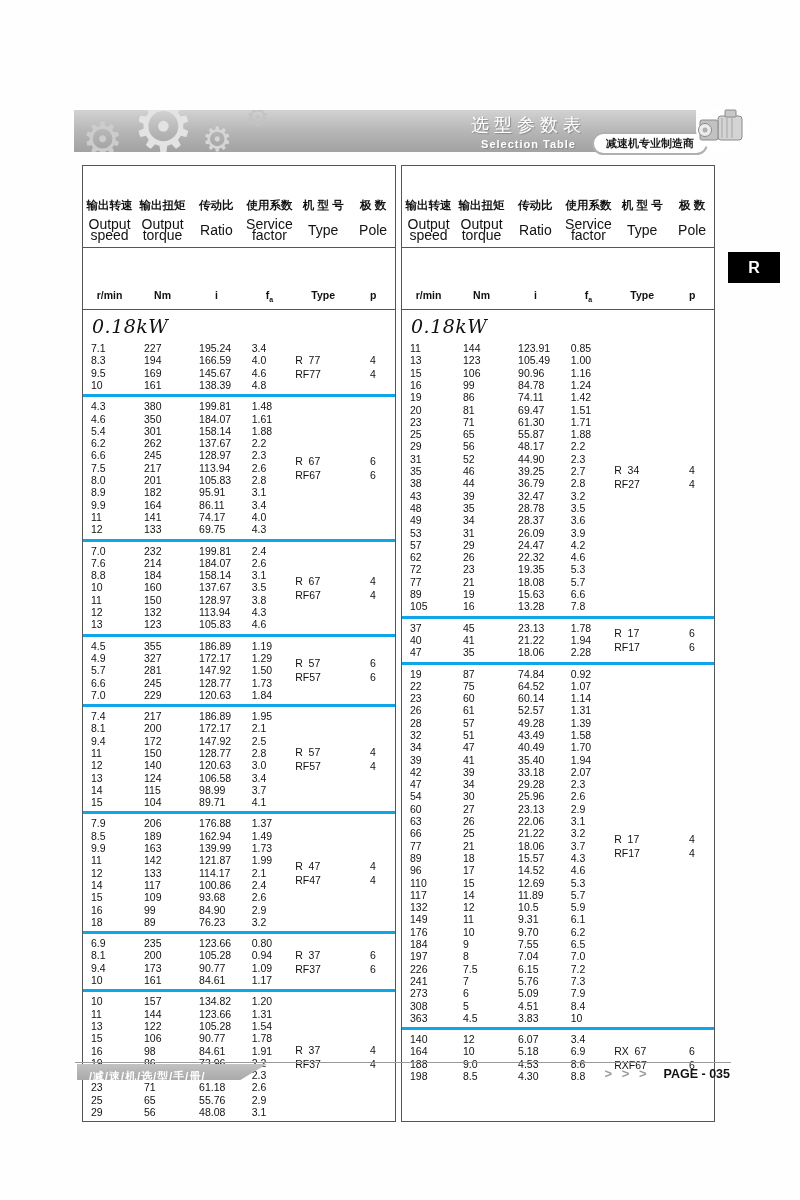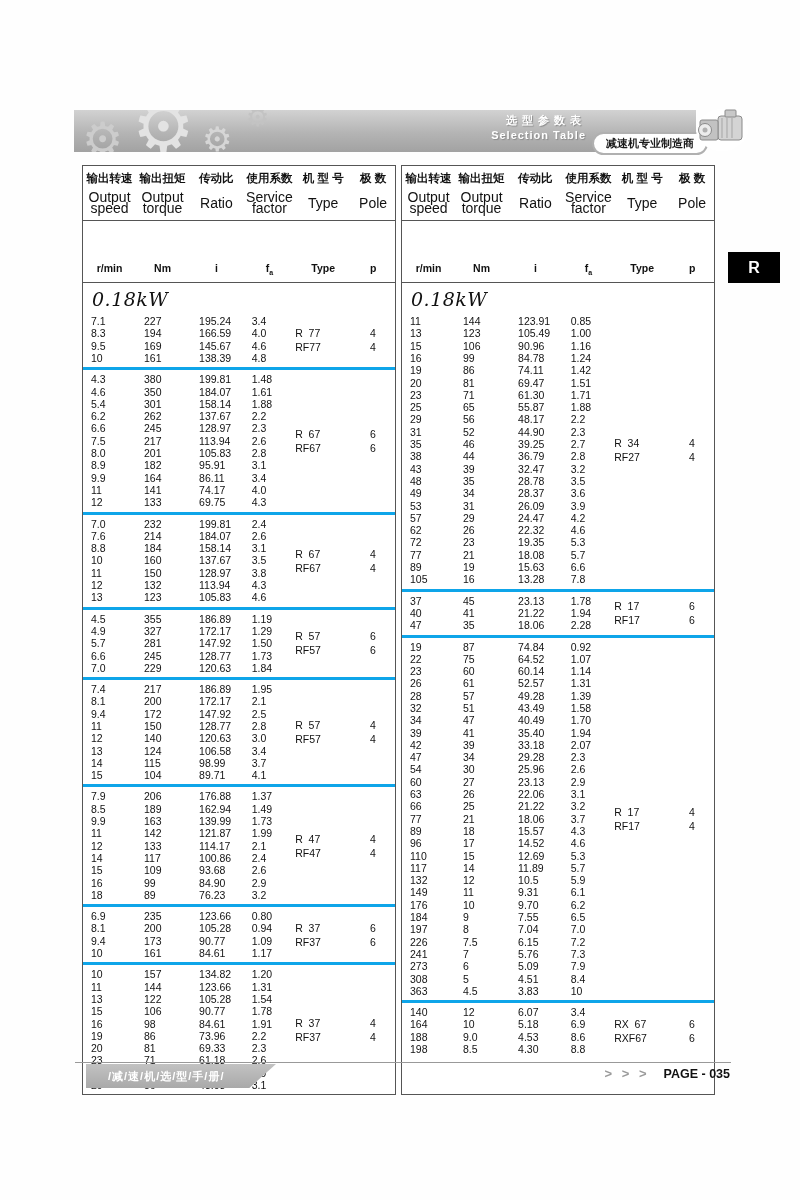--- a/index.html
+++ b/index.html
@@ -14,21 +14,21 @@
     position:absolute; left:74px; top:110px; width:622px; height:42px;
     background:linear-gradient(180deg,#d2d2d2 0%,#b4b4b4 55%,#a2a2a2 100%);
   }
   .banner-gears { position:absolute; inset:0; overflow:hidden; }
   .gear-glyph { position:absolute; color:#dedede; line-height:1; user-select:none; }
   .g1 { font-size:70px; left:58px; top:-18px; color:#e3e3e3; }
   .g2 { font-size:46px; left:8px; top:6px; color:#cccccc; }
   .g3 { font-size:34px; left:128px; top:12px; color:#d6d6d6; }
   .g4 { font-size:26px; left:172px; top:-6px; color:#c3c3c3; }
   .banner-title { position:absolute; right:110px; top:3px; text-align:right; color:#ffffff; }
-  .banner-title .cn { font-size:11px; font-weight:bold; letter-spacing:5px; text-shadow:1px 1px 1px #8a8a8a; }
+  .banner-title .cn { font-size:18px; font-weight:normal; letter-spacing:5px; text-shadow:1px 1px 1px #8a8a8a; }
   .banner-title .en { font-size:11px; font-weight:bold; letter-spacing:1px; margin-top:1px; text-shadow:1px 1px 1px #8a8a8a;text-align:center; }
   .bubble {
     position:absolute; right:-12px; bottom:-3px; height:23px; padding:0 12px;
     background:#ffffff; border:2px solid #b0b0b0; border-radius:12px;
     font-size:11px; font-weight:bold; color:#1a1a1a; line-height:19px; white-space:nowrap;
   }
   .motor-art { position:absolute; right:-52px; top:-6px; }
 
   
   .r-tab {
@@ -42,21 +42,21 @@
     position:absolute; left:82px; top:165px; width:633px; min-height:865px;
     display:flex; gap:5px; align-items:stretch;
   }
   .tbl {
     flex:1; border:1px solid #555; background:#fff;
     display:flex; flex-direction:column;
     --cols:17% 17% 17.5% 16.5% 18% 14%;
   }
   .thead { border-bottom:1px solid #555; }
   .hrow { display:grid; grid-template-columns:var(--cols); }
-  .cnrow { padding-top:5px; font-size:11.5px; font-weight:bold; }
+  .cnrow { padding-top:5px; font-size:11.5px; font-weight:bold;margin-top:27px; }
   .cnrow .hc { text-align:center; white-space:nowrap; }
   .enrow { font-size:14px; margin-top:2px; }
   .enrow .hc { min-height:30px; display:flex; align-items:center; justify-content:center; text-align:center; line-height:11px; }
   .midline { border-top:1px solid #555; margin-top:2px; }
   .unitrow { padding:5px 0 6px 0; font-size:10.5px; font-weight:bold; }
   .unitrow .hc { text-align:center;margin-top:36px; }
   .unitrow sub { font-size:7px; }
 
   .power-heading { font-family:"DejaVu Serif", serif; font-size:19px; padding:5px 0 2px 9px; letter-spacing:0.5px;font-style:italic; }
 
@@ -73,24 +73,24 @@
     position:absolute; right:0; top:50%; transform:translateY(-50%);
     width:32%; font-size:10.5px;
   }
   .typeline { display:grid; grid-template-columns:56% 44%; line-height:14px; }
   .typeline .tname { white-space:pre; }
   .typeline .tpole { text-align:center; }
 
   
   .footer-line { position:absolute; left:75px; top:1062px; width:656px; height:1px; background:#999; }
   .footer-trapezoid {
-    position:absolute; left:86px; top:1064px; width:190px; height:24px;
+    position:absolute; left:77px; top:1064px; width:190px; height:16px;
     background:linear-gradient(180deg,#c2c2c2,#a9a9a9);
     clip-path:polygon(0 0,100% 0,86% 100%,0 100%);
-    color:#fff; font-weight:bold; font-size:11px; line-height:24px; padding-left:22px;
+    color:#fff; font-weight:bold; font-size:11px; line-height:24px; padding-left:12px;
     letter-spacing:1px; white-space:nowrap;
   }
   .footer-right { position:absolute; right:70px; top:1066px; display:flex; align-items:center; gap:14px; }
   .footer-arrows { color:#9a9a9a; font-weight:bold; font-size:13px; letter-spacing:3px; }
   .footer-page { color:#111; font-weight:bold; font-size:12.5px; }
 </style>
 </head>
 <body>
 
 <div class="page">

